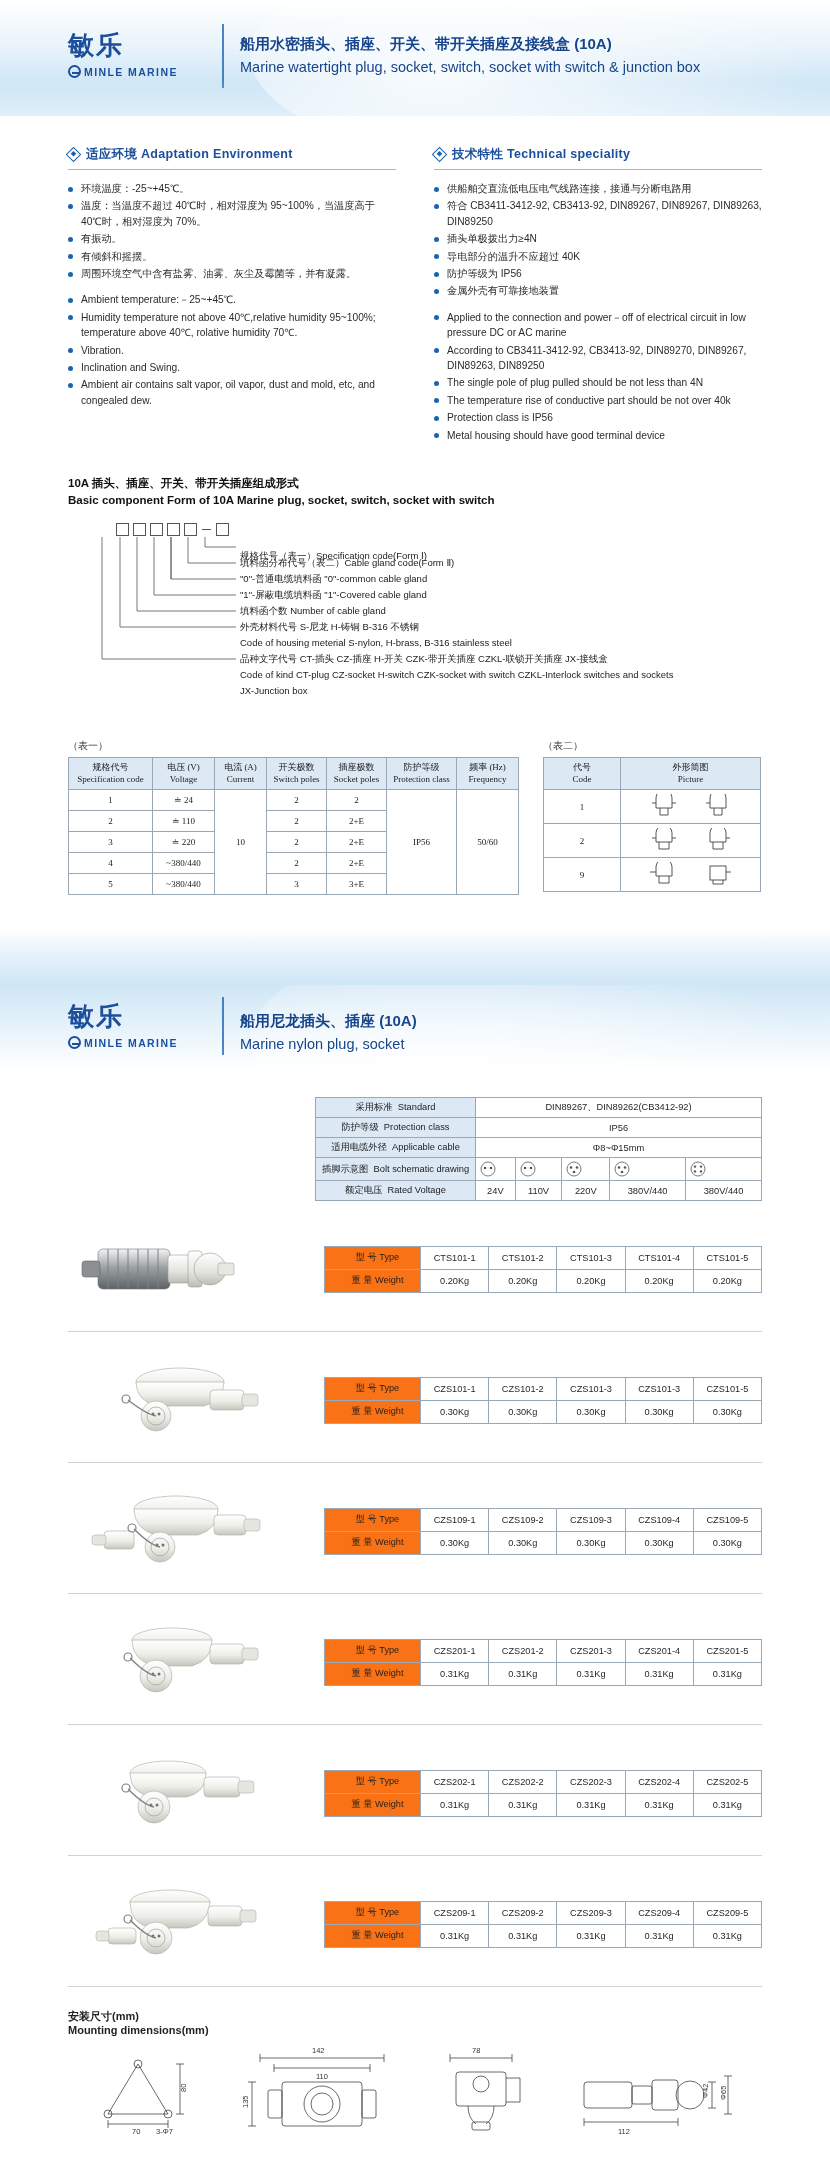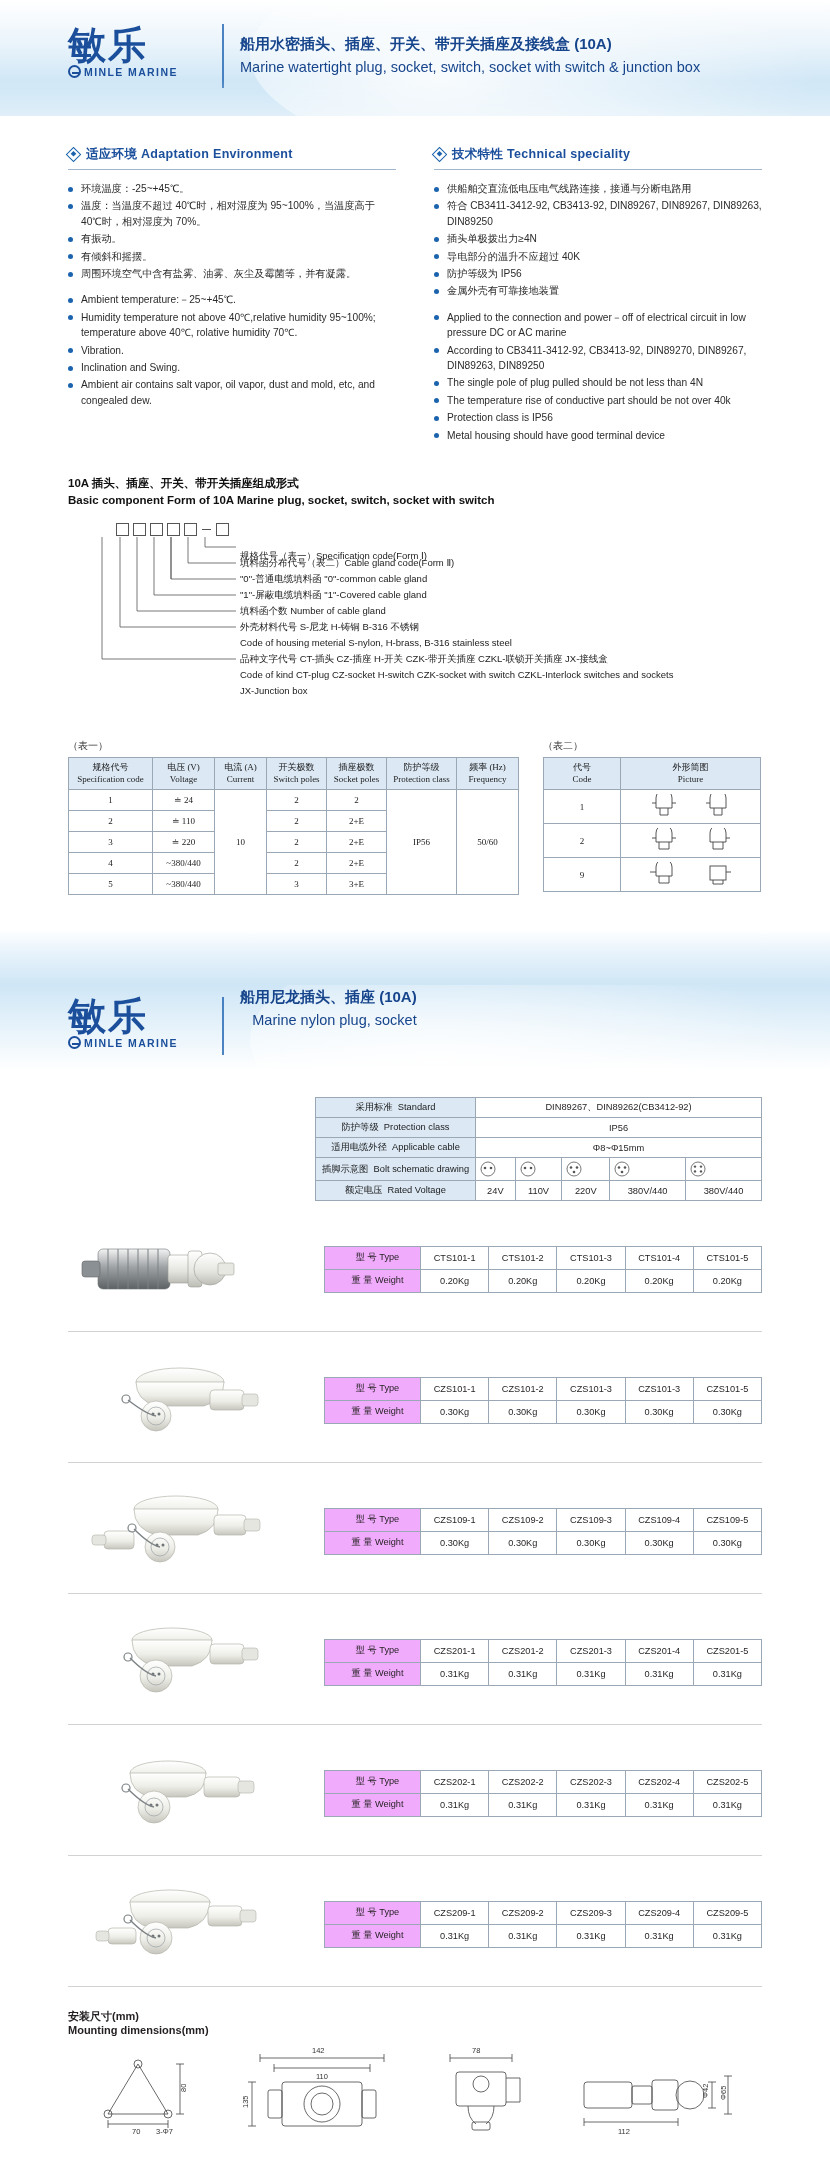--- a/index.html
+++ b/index.html
@@ -29,21 +29,21 @@
     position:absolute; right:-40px; top:-60px; width:620px; height:230px;
     border-radius:50%;
     background: radial-gradient(ellipse at 30% 60%, rgba(255,255,255,0.85) 0%, rgba(255,255,255,0.0) 62%);
     pointer-events:none;
   }
   .brand {
     position:absolute; left:68px; top:28px; width:150px;
   }
   .brand-cn {
     font-family:"DejaVu Sans", sans-serif;
-    font-size:38px; font-weight:bold; color:#1b4f9c; letter-spacing:2px; line-height:34px;
+    font-size:26px; font-weight:bold; color:#1b4f9c; letter-spacing:2px; line-height:34px;
   }
   .brand-en {
     margin-top:3px;
     font-size:10.5px; letter-spacing:1.4px; color:#1b4f9c; font-weight:bold;
     display:flex; align-items:center; gap:3px;
   }
   .brand-mark{
     display:inline-block; width:13px; height:13px; border:2px solid #1b4f9c; border-radius:50%;
     position:relative;
   }
@@ -123,35 +123,35 @@
   }
 
   
   .banner2{
     position:relative; height:86px;
     background: linear-gradient(180deg,#cfe6f6 0%, #e9f4fb 55%, #ffffff 100%);
     overflow:hidden;
   }
   .banner2 .brand{ top:14px; }
   .banner2 .brand-divider{ top:12px; height:58px;}
-  .banner2 .banner-titles{ top:0;text-align:right;}
+  .banner2 .banner-titles{ top:24px;}
 
   
   .std-table{ margin:26px 68px 0 auto; width:447px; border-collapse:collapse; font-size:9.3px;}
   .std-table td{ border:1px solid #9aa7b5; padding:3px 4px; height:20px;}
   .std-table td.lbl{ width:160px; background:#dce9f5; text-align:center; color:#1b1b1b;}
   .std-table td.val{ text-align:center;}
 
   .prod-block{ position:relative; margin-top:16px; padding:0 68px; }
   .prod-sep{ height:1px; background:#d2d2d2; margin:10px 68px 0 68px;}
   .prod-row{ display:flex; align-items:center; gap:10px; }
   .prod-img{ width:230px; height:104px; position:relative; flex:0 0 auto;}
   .prod-tbl{ border-collapse:collapse; font-size:9.2px; width:438px; margin-left:auto;}
   .prod-tbl td{ border:1px solid #9aa7b5; text-align:center; height:23px; padding:2px 2px;}
-  .prod-tbl td.lbl{ width:96px; background:#f0abfc;padding-left:12px;}
+  .prod-tbl td.lbl{ width:96px; background:#f97316;padding-left:12px;}
 
   
   .mount{ margin-top:22px; padding:0 68px 26px 68px;}
   .mount-title .cn{ font-size:11px; font-weight:bold;}
   .mount-title .en{ font-size:11px; font-weight:bold;}
   .mount-figs{ display:flex; gap:24px; align-items:flex-end; margin-top:6px;}
   svg{ display:block; }
   .fig-cap{ font-size:7.5px; fill:#333; }
 </style>
 </head>

